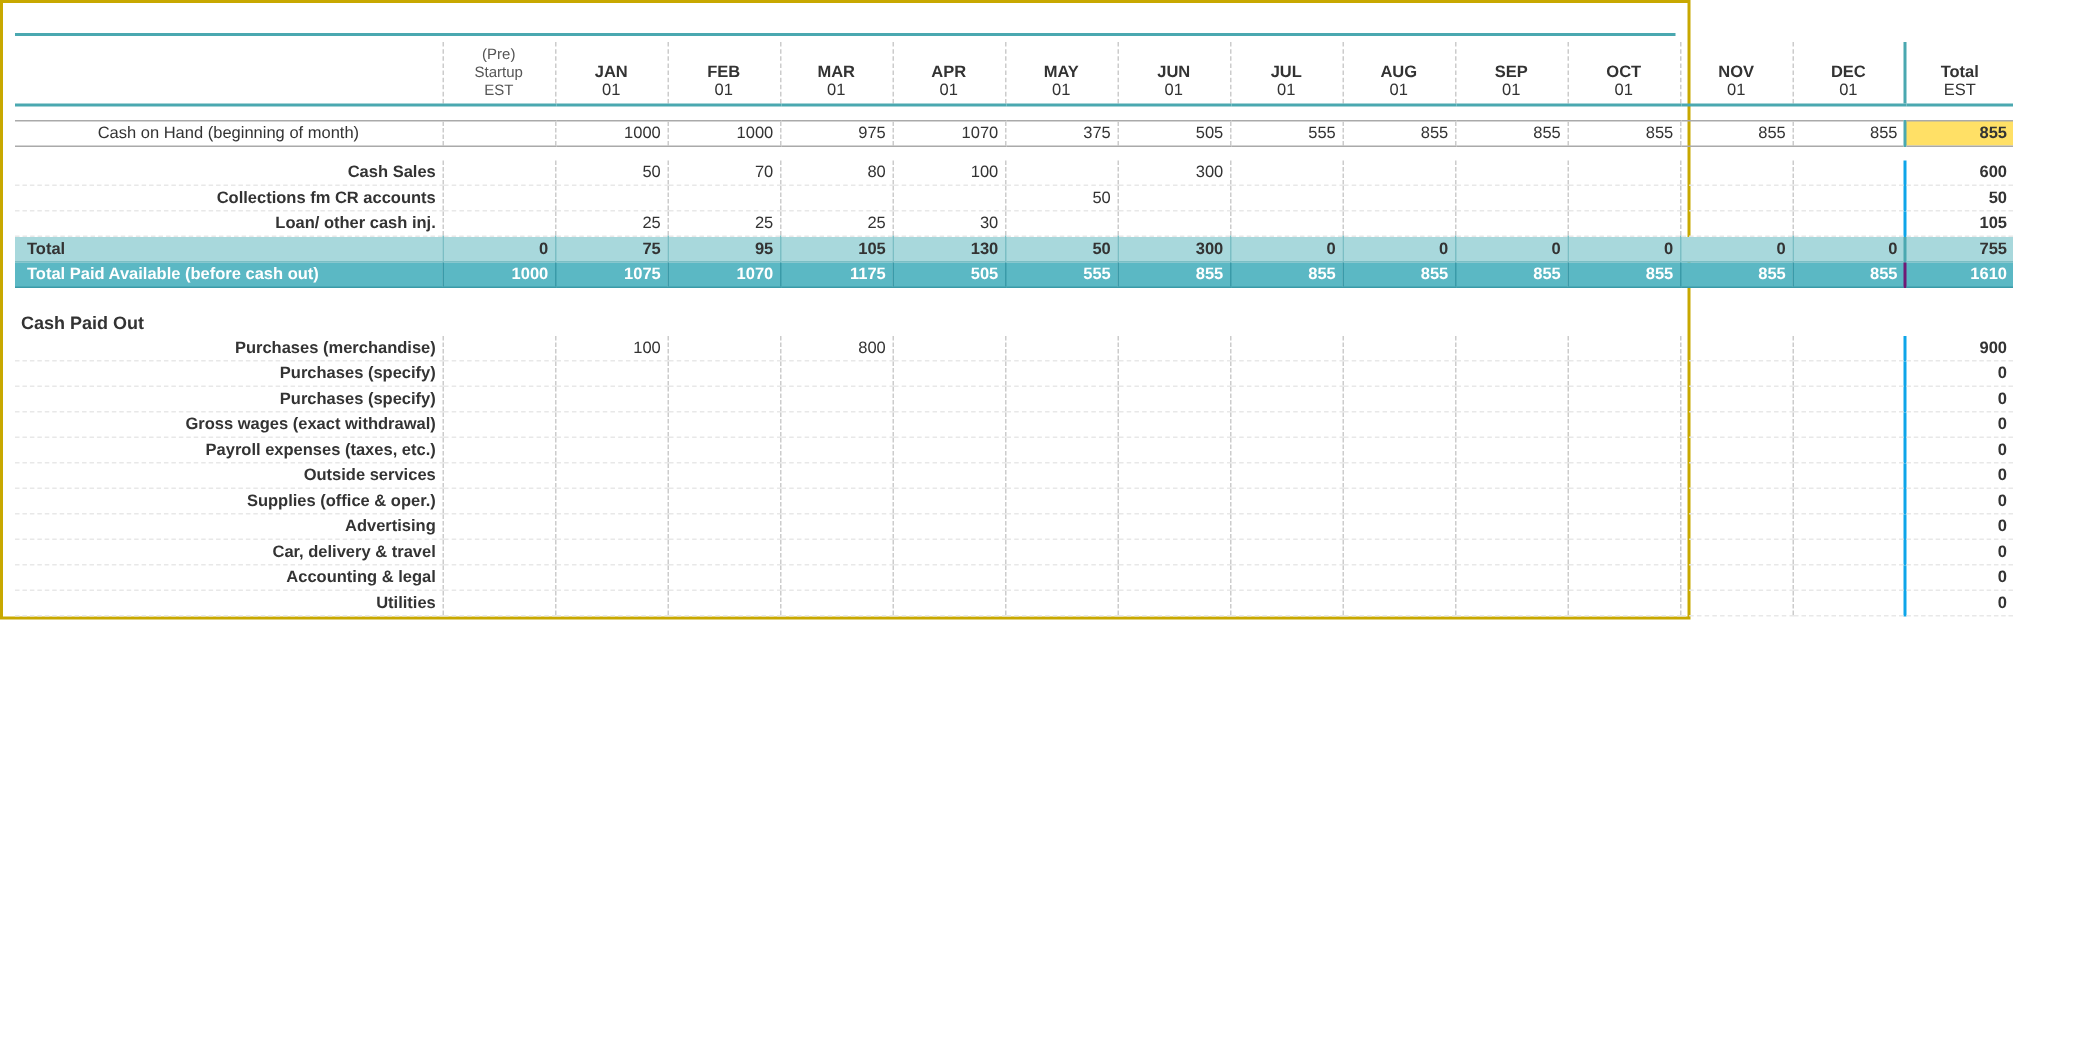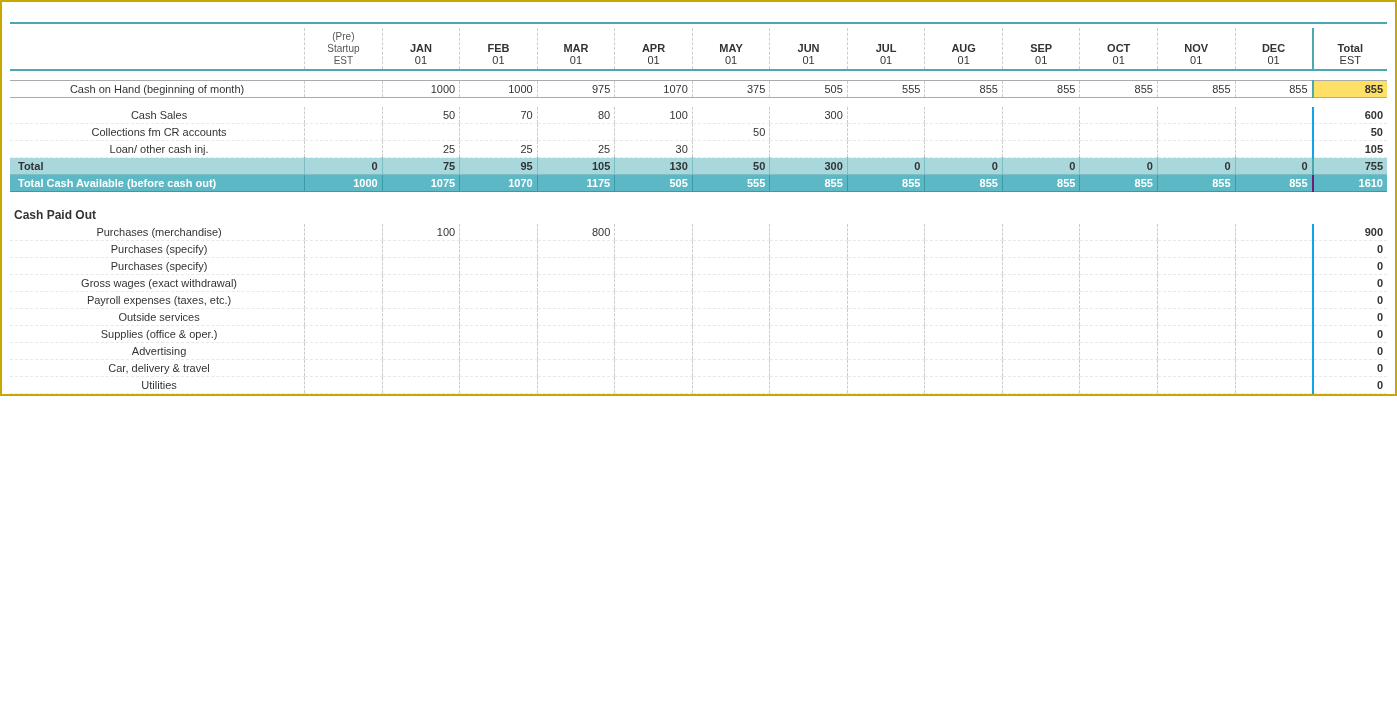--- a/index.html
+++ b/index.html
@@ -7,21 +7,21 @@
       font-family: Arial, sans-serif;
       font-size: 11px;
       background: #fff;
       color: #333;
       width: 1397px;
       min-height: 708px;
       overflow-x: hidden;
     }
 
     .page-wrapper {
-      width: 1397px;
+      width: 1127px;
       padding: 8px 8px 0 8px;
       border: 2px solid #c8a800;
     }
 
     
     .title-bar {
       padding: 6px 0 6px 4px;
       border-bottom: 2px solid #4aa8b0;
       margin-bottom: 4px;
     }
@@ -92,23 +92,24 @@
     }
 
     
     .data-row td {
       border-left: 1px dashed #ccc;
       border-bottom: 1px dashed #e8e8e8;
       text-align: right;
       color: #333;
     }
     .data-row td.label-cell {
-      text-align: center;
+      text-align: right;
       border-left: none;
       padding-left: 8px;
+      font-weight: bold;
     }
     .data-row td.total-cell {
       border-left: 2px solid #0ea5e9;
       font-weight: bold;
     }
 
     
     .total-row td {
       background-color: #a8d8dc;
       border-left: 1px solid #7bbec4;
@@ -307,21 +308,21 @@
           <td>300</td>
           <td>0</td>
           <td>0</td>
           <td>0</td>
           <td>0</td>
           <td>0</td>
           <td>0</td>
           <td class="total-cell">755</td>
         </tr>
         <tr class="grand-total-row">
-          <td class="label-cell">Total Cash Available (before cash out)</td>
+          <td class="label-cell">Total Paid Available (before cash out)</td>
           <td>1000</td>
           <td>1075</td>
           <td>1070</td>
           <td>1175</td>
           <td>505</td>
           <td>555</td>
           <td>855</td>
           <td>855</td>
           <td>855</td>
           <td>855</td>
@@ -483,20 +484,37 @@
           <td></td>
           <td></td>
           <td></td>
           <td></td>
           <td></td>
           <td></td>
           <td></td>
           <td class="total-cell">0</td>
         </tr>
         <tr class="data-row">
+          <td class="label-cell">Accounting &amp; legal</td>
+          <td></td>
+          <td></td>
+          <td></td>
+          <td></td>
+          <td></td>
+          <td></td>
+          <td></td>
+          <td></td>
+          <td></td>
+          <td></td>
+          <td></td>
+          <td></td>
+          <td></td>
+          <td class="total-cell">0</td>
+        </tr>
+        <tr class="data-row">
           <td class="label-cell">Utilities</td>
           <td></td>
           <td></td>
           <td></td>
           <td></td>
           <td></td>
           <td></td>
           <td></td>
           <td></td>
           <td></td>

